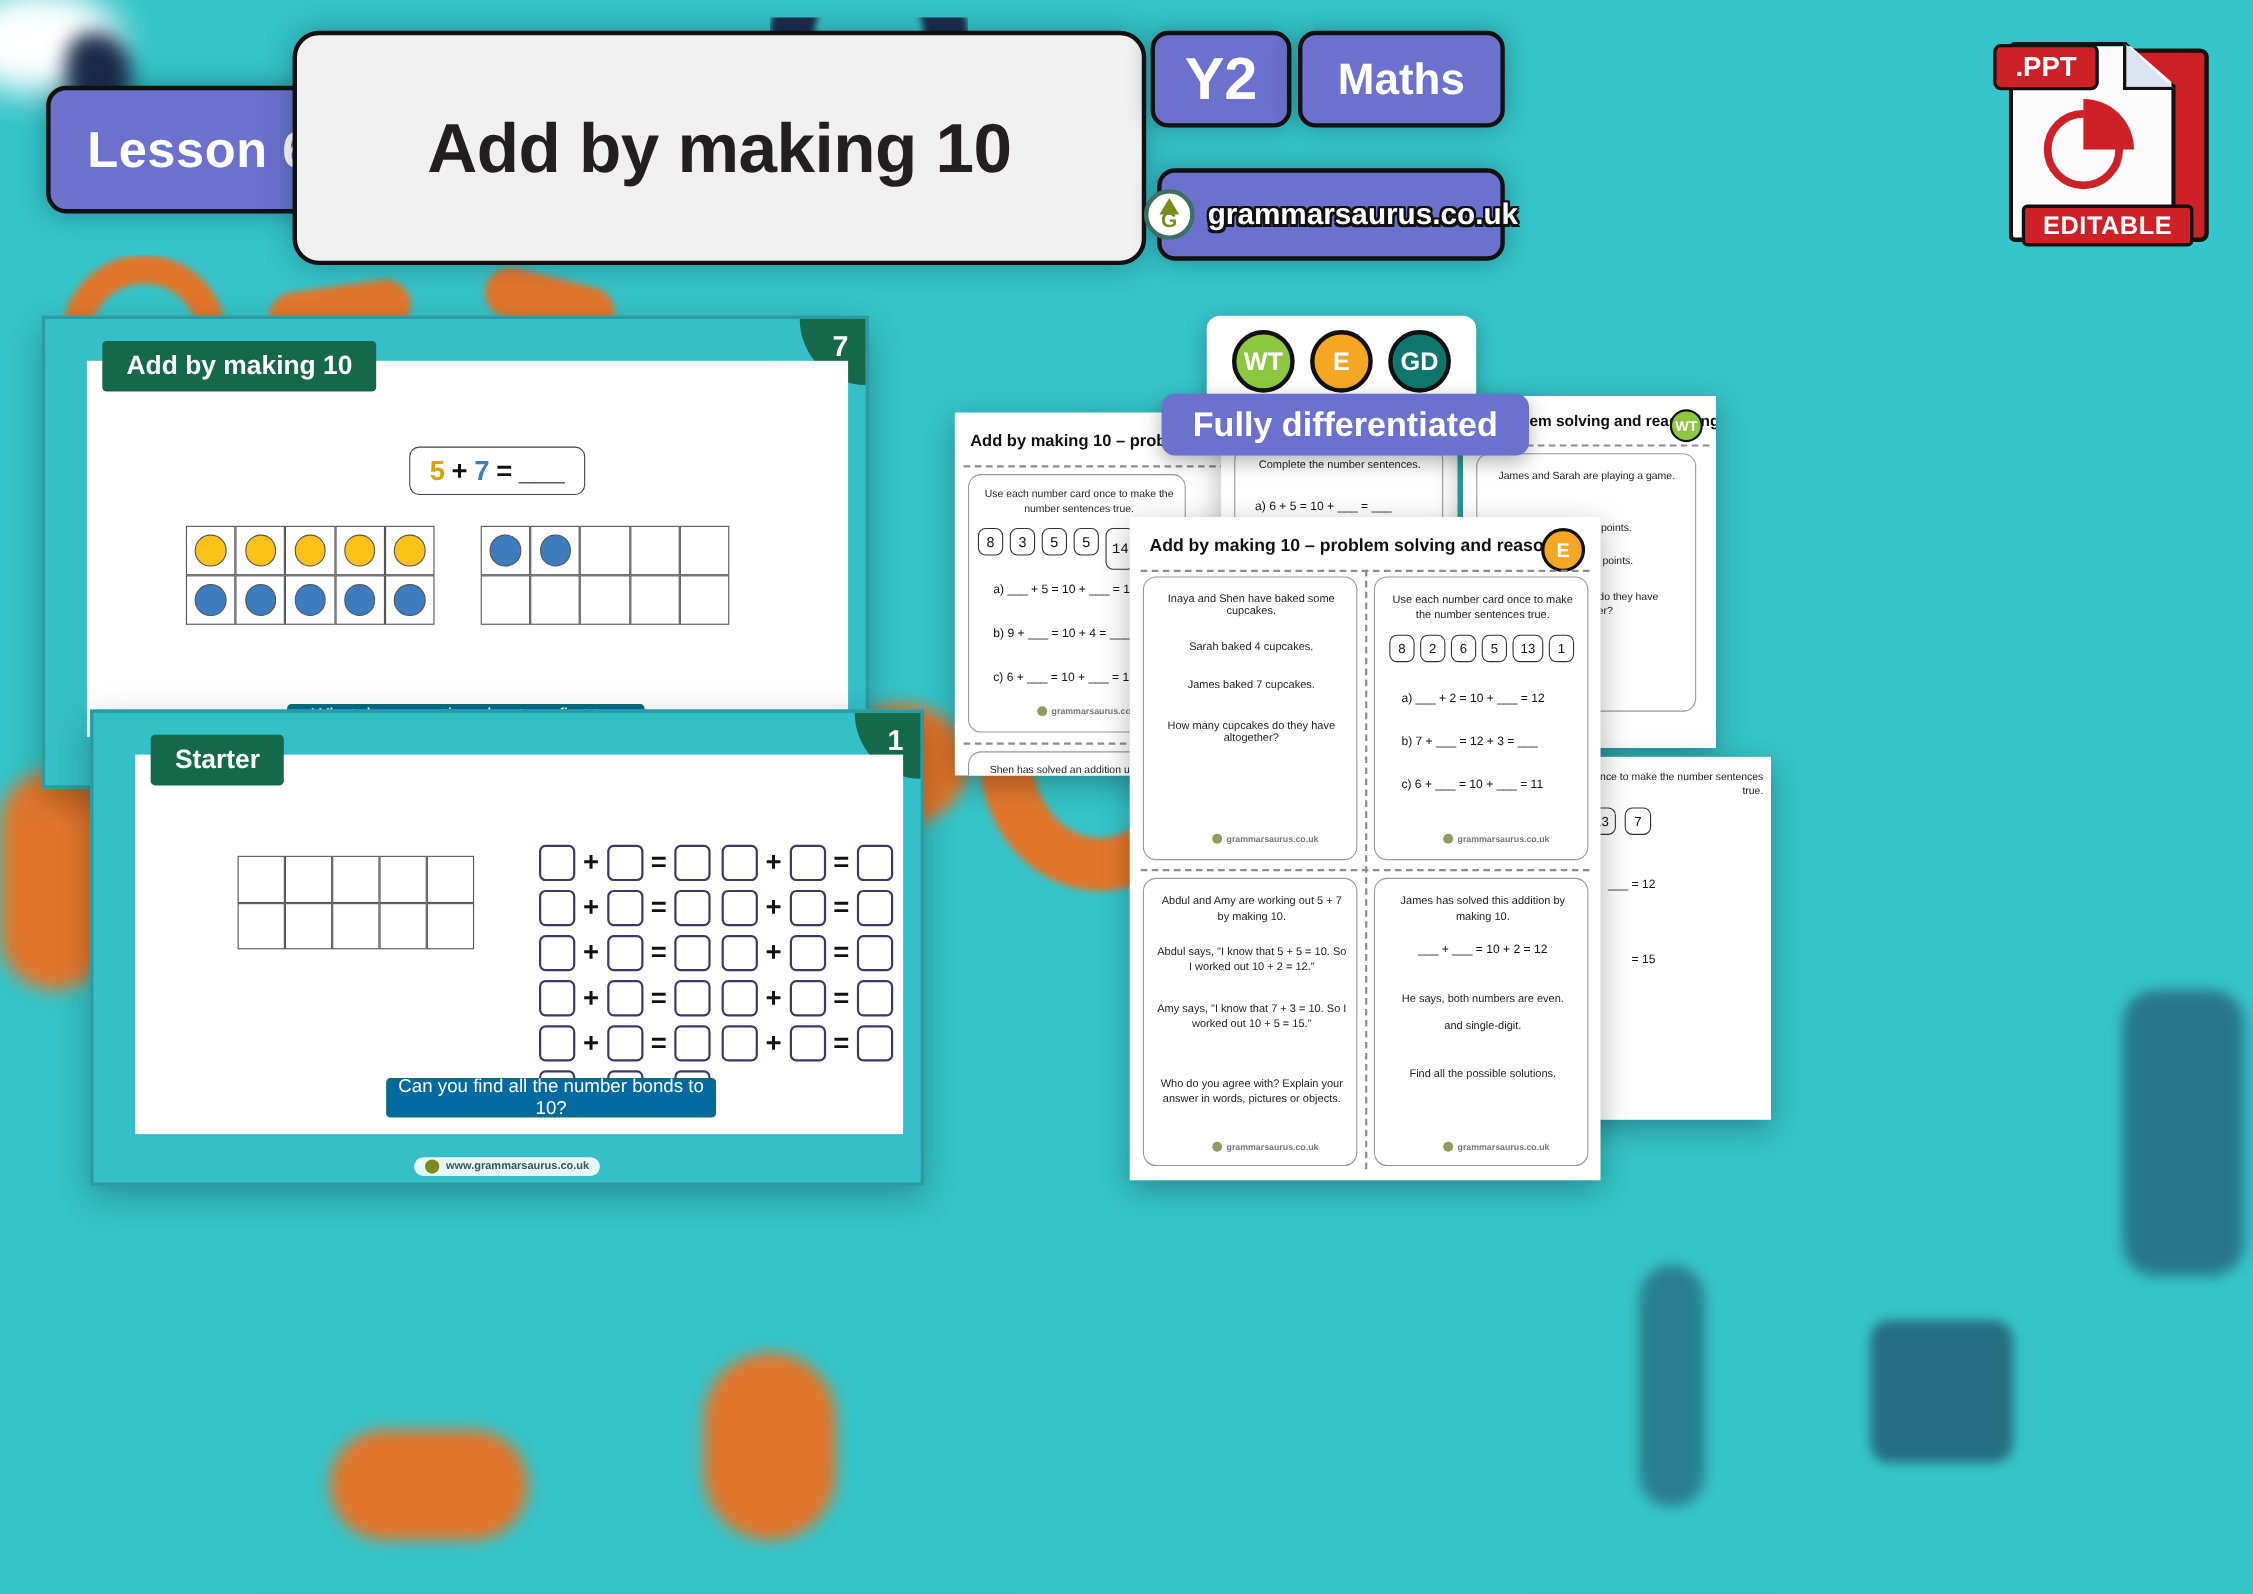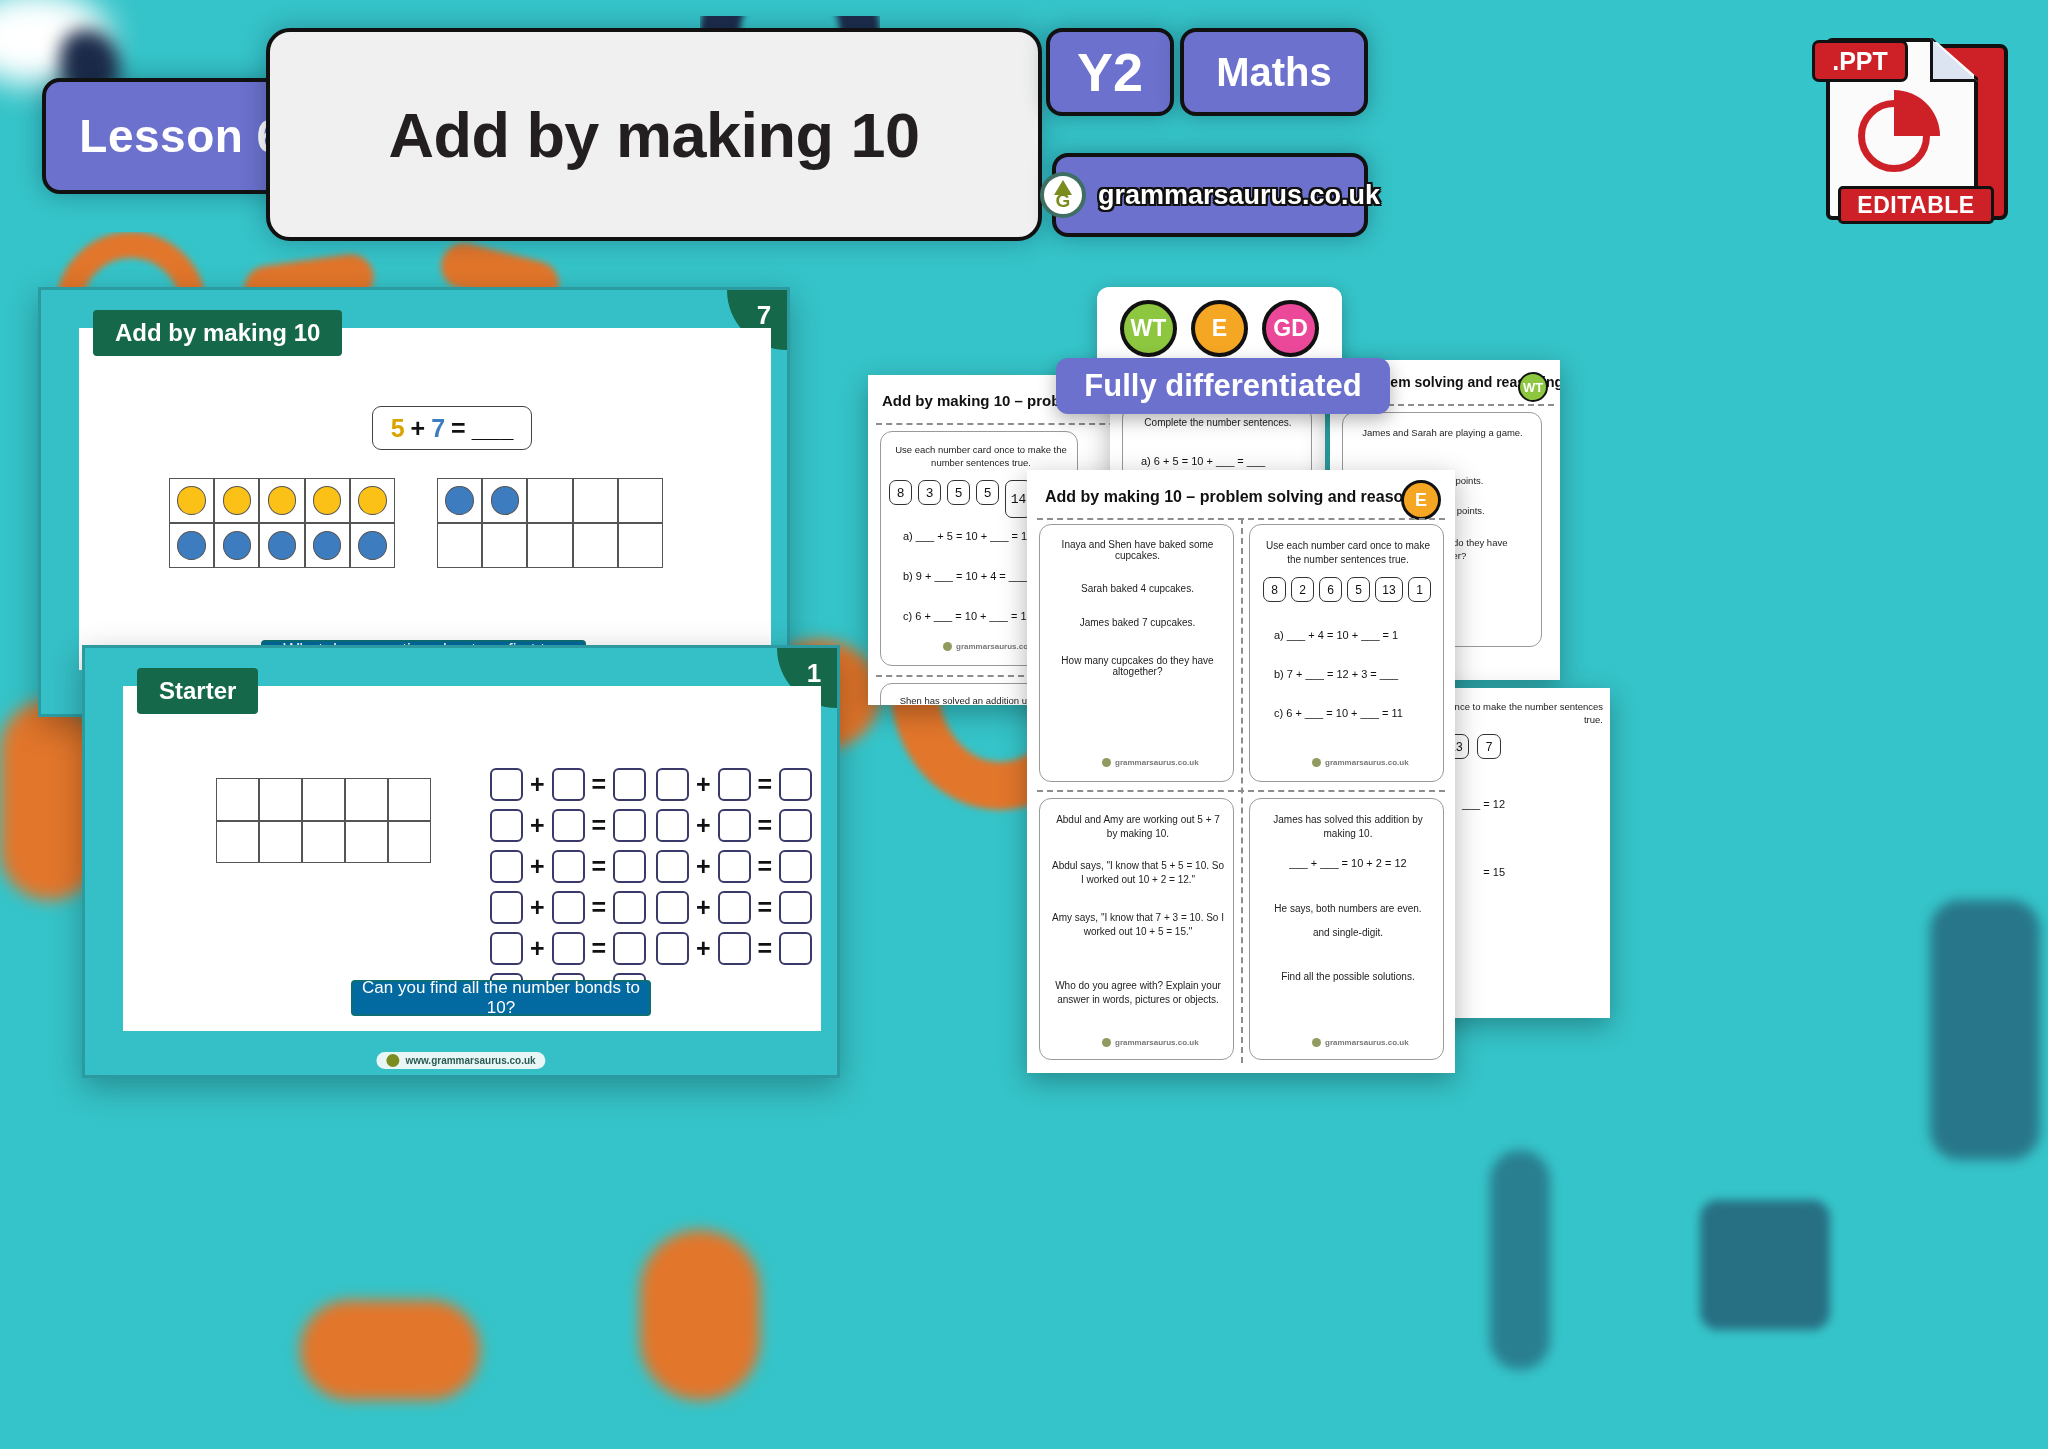--- a/index.html
+++ b/index.html
@@ -200,21 +200,21 @@
     box-shadow: 0 5px 18px rgba(0,0,0,.28);
     display: flex; align-items: center; justify-content: center; gap: 14px;
   }
   .dbadge {
     width: 57px; height: 57px; border-radius: 50%;
     border: 4px solid #111; color: #fff; font-weight: 700; font-size: 23px;
     display: flex; align-items: center; justify-content: center;
   }
   .dbadge.wt { background: #8dc63f; }
   .dbadge.e  { background: #f5a623; }
-  .dbadge.gd { background: #ec4899; }
+  .dbadge.gd { background: #0f766e; }
   .diff-pill {
     position: absolute; left: 1056px; top: 358px; width: 334px; height: 56px;
     background: #6b71cc; border-radius: 12px;
     box-shadow: 0 6px 18px rgba(0,0,0,.30);
     display: flex; align-items: center; justify-content: center;
     color: #fff; font-size: 31px; font-weight: 700;
   }
   .e-stamp {
     position: absolute; width: 40px; height: 40px; border-radius: 50%;
     background: #f5a623; border: 3px solid #111;
@@ -580,21 +580,21 @@
   <div class="qbox" style="position:absolute;left:222px;top:54px;width:195px;height:258px;">
     <div style="position:absolute;left:12px;top:14px;width:172px;text-align:center;font-size:10px;line-height:1.35;color:#222;">Use each number card once to make the number sentences true.</div>
     <div style="position:absolute;left:13px;top:52px;display:flex;gap:5px;">
       <div class="numcard" style="width:23px;height:25px;font-size:12px;">8</div>
       <div class="numcard" style="width:23px;height:25px;font-size:12px;">2</div>
       <div class="numcard" style="width:23px;height:25px;font-size:12px;">6</div>
       <div class="numcard" style="width:23px;height:25px;font-size:12px;">5</div>
       <div class="numcard" style="width:28px;height:25px;font-size:12px;">13</div>
       <div class="numcard" style="width:23px;height:25px;font-size:12px;">1</div>
     </div>
-    <div style="position:absolute;left:24px;top:104px;font-size:11px;color:#111;">a) ___ + 4 = 10 + ___ = 1</div>
+    <div style="position:absolute;left:24px;top:104px;font-size:11px;color:#111;">a) ___ + 2 = 10 + ___ = 12</div>
     <div style="position:absolute;left:24px;top:143px;font-size:11px;color:#111;">b) 7 + ___ = 12 + 3 = ___</div>
     <div style="position:absolute;left:24px;top:182px;font-size:11px;color:#111;">c) 6 + ___ = 10 + ___ = 11</div>
     <div class="wm" style="position:absolute;left:62px;bottom:14px;">
       <div class="d"></div>
       <span>grammarsaurus.co.uk</span>
     </div>
   </div>
 
   <div class="qbox" style="position:absolute;left:12px;top:328px;width:195px;height:262px;">
     <div style="position:absolute;left:12px;top:14px;width:172px;text-align:center;font-size:10px;line-height:1.35;color:#222;">Abdul and Amy are working out 5 + 7 by making 10.</div>

